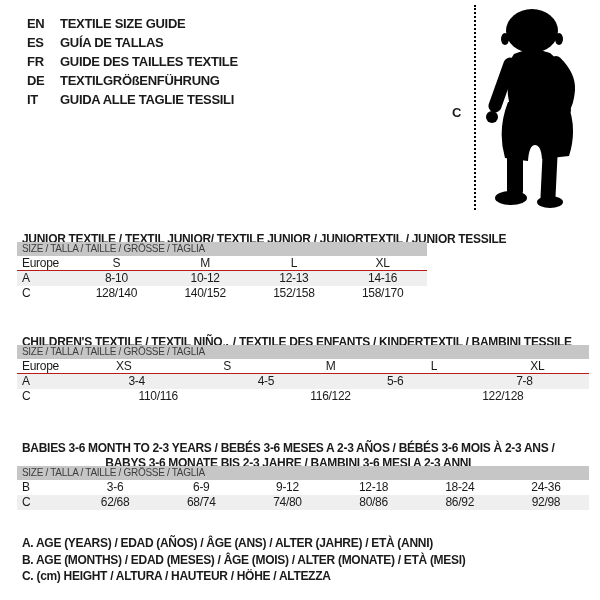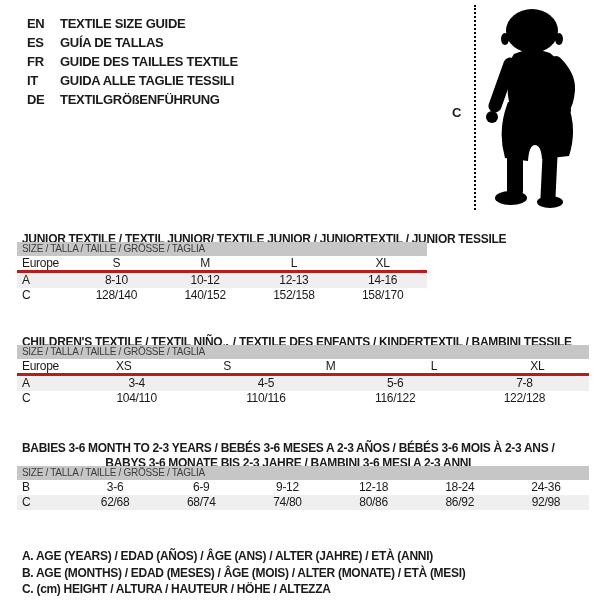--- a/index.html
+++ b/index.html
@@ -24,51 +24,51 @@
   .tbl-title sub{font-size:8px;}
   .t1-title{top:215px;}  .t1-table{top:242px;width:410px;}
   .t2-title{top:318px;}  .t2-table{top:345px;width:572px;}
   .t3-title{top:424px;text-align:center;}  .t3-table{top:466px;width:572px;}
   .size-header-bar{
     height:14px;line-height:14px;font-size:10px;color:#3d3d3d;
     padding-left:5px;background:#c6c6c6;
   }
   .trow{display:flex;height:15px;line-height:15px;font-size:12px;}
   .trow.shaded{background:#efefef;}
-  .trow.first{border-bottom:3px solid #b91c1c;height:14px;line-height:14px;}
+  .trow.first{border-bottom:1px solid #b91c1c;height:14px;line-height:14px;}
   .tcell{overflow:hidden;}
   .tcell.label{width:50px;padding-left:5px;text-align:left;}
   .tcell.val{flex:1;text-align:center;}
   
-  .footnotes{position:absolute;top:548px;left:22px;}
+  .footnotes{position:absolute;top:535px;left:22px;}
   .footnote-line{font-size:12px;font-weight:700;line-height:16.5px;}
 </style>
 </head>
 <body>
 
 <div class="lang-block">
     <div class="lang-row">
       <span class="lang-code">EN</span>
       <span class="lang-label">TEXTILE SIZE GUIDE</span>
     </div>
     <div class="lang-row">
       <span class="lang-code">ES</span>
       <span class="lang-label">GUÍA DE TALLAS</span>
     </div>
     <div class="lang-row">
       <span class="lang-code">FR</span>
       <span class="lang-label">GUIDE DES TAILLES TEXTILE</span>
     </div>
     <div class="lang-row">
+      <span class="lang-code">DE</span>
+      <span class="lang-label">TEXTILGRÖßENFÜHRUNG</span>
+    </div>
+    <div class="lang-row">
       <span class="lang-code">IT</span>
       <span class="lang-label">GUIDA ALLE TAGLIE TESSILI</span>
-    </div>
-    <div class="lang-row">
-      <span class="lang-code">DE</span>
-      <span class="lang-label">TEXTILGRÖßENFÜHRUNG</span>
     </div>
   </div>
 
 <div class="figure-area">
   <span class="c-label">C</span>
   <div class="dashed-line"></div>
   <svg class="silhouette" width="110" height="202" viewBox="0 0 110 202" aria-hidden="true">
     <g fill="#000000" stroke="none">
 
       <ellipse cx="48" cy="25" rx="26" ry="22"></ellipse>
@@ -132,21 +132,20 @@
     </div>
     <div class="trow shaded" style="background: rgb(239, 239, 239);">
       <div class="tcell label">A</div>
       <div class="tcell val">3-4</div>
       <div class="tcell val">4-5</div>
       <div class="tcell val">5-6</div>
       <div class="tcell val">7-8</div>
     </div>
     <div class="trow">
       <div class="tcell label">C</div>
-      <div class="tcell val">104/110</div>
       <div class="tcell val">110/116</div>
       <div class="tcell val">116/122</div>
       <div class="tcell val">122/128</div>
     </div>
   </div>
 
 <div class="size-section tbl-title t3-title" style="position:absolute;top:424px;"><span>BABIES 3-6 MONTH TO 2-3 YEARS / BEBÉS 3-6 MESES A 2-3 AÑOS / BÉBÉS 3-6 MOIS À 2-3 ANS /
 BABYS 3-6 MONATE BIS 2-3 JAHRE / BAMBINI 3-6 MESI A 2-3 ANNI</span></div>
 <div class="size-section t3-table" style="position:absolute;top:466px;">
     <div class="size-header-bar" style="background: rgb(198, 198, 198);">SIZE / TALLA / TAILLE / GRÖSSE / TAGLIA</div>

